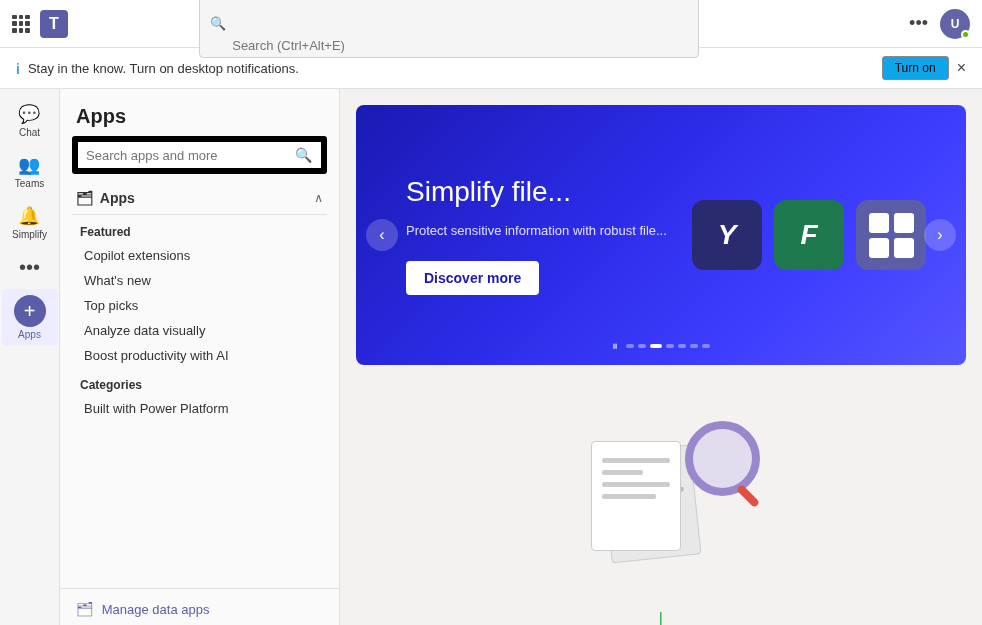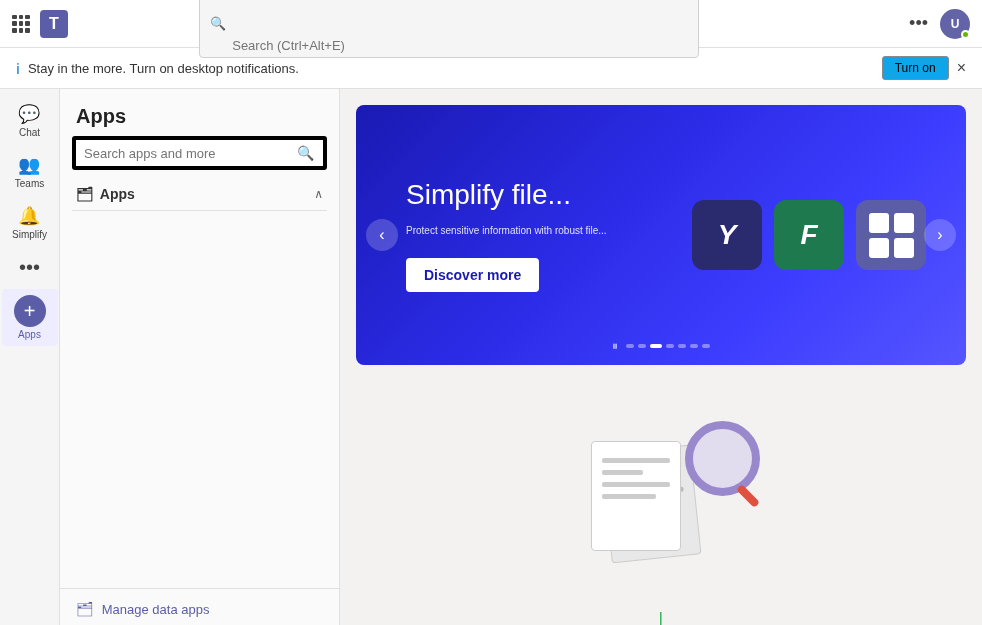--- a/index.html
+++ b/index.html
@@ -47,21 +47,21 @@
     .sidebar-icon { font-size: 18px; color: #444; }
     .sidebar-label { font-size: 10px; color: #444; margin-top: 2px; }
     .sidebar-item.active .sidebar-label { color: #5b5ea6; }
     .sidebar-plus { width: 32px; height: 32px; background: #5b5ea6; border-radius: 50%; display: flex; align-items: center; justify-content: center; color: white; font-size: 20px; cursor: pointer; }
     .sidebar-dots { font-size: 20px; color: #444; cursor: pointer; padding: 6px; }
 
     
     .apps-panel { width: 280px; background: #fafafa; border-right: 1px solid #e0e0e0; display: flex; flex-direction: column; }
     .apps-header { padding: 16px 16px 8px; font-size: 20px; font-weight: 600; color: #222; }
     .apps-search-wrap { padding: 0 12px 8px; }
-    .apps-search { display: flex; align-items: center; border: 4px solid #000000; border-radius: 3px; padding: 5px 8px; gap: 6px; background: #fff; }
+    .apps-search { display: flex; align-items: center; border: 6px solid #000000; border-radius: 3px; padding: 5px 8px; gap: 6px; background: #fff; }
     .apps-search-input { border: none; outline: none; font-size: 13px; flex: 1; color: #333; }
     .apps-search-icon { color: #888; font-size: 14px; }
 
     .apps-section { padding: 0 12px; }
     .apps-section-header { display: flex; align-items: center; justify-content: space-between; padding: 8px 4px; border-bottom: 1px solid #e0e0e0; cursor: pointer; }
     .apps-section-title { font-size: 14px; font-weight: 600; color: #333; display: flex; align-items: center; gap: 6px; }
     .apps-section-icon { font-size: 14px; }
     .chevron { font-size: 12px; color: #666; }
 
     .nav-list { padding: 4px 0; }
@@ -72,21 +72,21 @@
     .manage-apps { display: flex; align-items: center; gap: 8px; color: #5b5ea6; font-size: 13px; cursor: pointer; }
     .manage-icon { font-size: 14px; }
 
     
     .content-area { flex: 1; background: #f3f2f1; overflow-y: auto; padding: 16px; display: flex; flex-direction: column; gap: 16px; }
 
     
     .banner { background: linear-gradient(135deg, #1a1ab3 0%, #2b2be6 40%, #3d3dff 70%, #5555ff 100%); border-radius: 8px; padding: 28px 50px; position: relative; min-height: 260px; display: flex; align-items: center; overflow: hidden; }
     .banner-text { z-index: 2; max-width: 300px; }
     .banner-title { font-size: 28px; font-weight: 400; color: white; line-height: 1.2; margin-bottom: 12px; }
-    .banner-desc { font-size: 10px; color: rgba(255,255,255,0.85); margin-bottom: 20px; line-height: 1.5; }
+    .banner-desc { font-size: 13px; color: rgba(255,255,255,0.85); margin-bottom: 20px; line-height: 1.5; }
     .banner-btn { background: white; color: #1a1ab3; border: none; border-radius: 4px; padding: 9px 18px; font-size: 14px; font-weight: 600; cursor: pointer; }
     .banner-nav { position: absolute; left: 10px; top: 50%; transform: translateY(-50%); background: rgba(255,255,255,0.2); border: none; border-radius: 50%; width: 32px; height: 32px; color: white; font-size: 16px; cursor: pointer; display: flex; align-items: center; justify-content: center; }
     .banner-nav.right { left: auto; right: 10px; }
     .banner-icons { position: absolute; right: 40px; top: 50%; transform: translateY(-50%); display: flex; align-items: center; gap: 12px; }
     .app-icon-card { width: 70px; height: 70px; border-radius: 12px; display: flex; align-items: center; justify-content: center; }
     .app-icon-card.green { background: #1e7a4e; }
     .app-icon-card.purple { background: #5b5ea6; }
     .app-icon-card.dark-blue { background: #2a2a6e; }
     .app-icon-letter { color: white; font-size: 28px; font-weight: 700; font-style: italic; }
     .app-icon-grid { display: grid; grid-template-columns: 1fr 1fr; gap: 5px; padding: 12px; }
@@ -128,21 +128,21 @@
     <button class="ellipsis-btn">•••</button>
     <div class="avatar">
       <span>U</span>
       <div class="avatar-dot"></div>
     </div>
   </div>
 </div>
 
 <div class="notif-bar">
   <span class="notif-info">ℹ</span>
-  <span class="notif-text">Stay in the more. Turn on desktop notifications.</span>
+  <span class="notif-text">Stay in the know. Turn on desktop notifications.</span>
   <button class="notif-turn-on">Turn on</button>
   <button class="notif-close">×</button>
 </div>
 
 <div class="main-layout">
 
   <div class="sidebar">
     <div class="sidebar-item">
       <span class="sidebar-icon">💬</span>
       <span class="sidebar-label">Chat</span>
@@ -174,20 +174,30 @@
     <div class="apps-section">
       <div class="apps-section-header">
         <span class="apps-section-title">
           <span class="apps-section-icon">🗂</span>
           <span>Apps</span>
         </span>
         <span class="chevron">∧</span>
       </div>
     </div>
 
+    <div class="nav-list" style="padding: 0 16px;">
+      <div class="nav-category">Featured</div>
+      <div class="nav-item">Copilot extensions</div>
+      <div class="nav-item">What's new</div>
+      <div class="nav-item">Top picks</div>
+      <div class="nav-item">Analyze data visually</div>
+      <div class="nav-item">Boost productivity with AI</div>
+      <div class="nav-category">Categories</div>
+      <div class="nav-item">Built with Power Platform</div>
+    </div>
 
     <div class="apps-panel-footer">
       <div class="manage-apps">
         <span class="manage-icon">🗂</span>
         <span>Manage data apps</span>
       </div>
     </div>
   </div>
 
   <div class="content-area">

